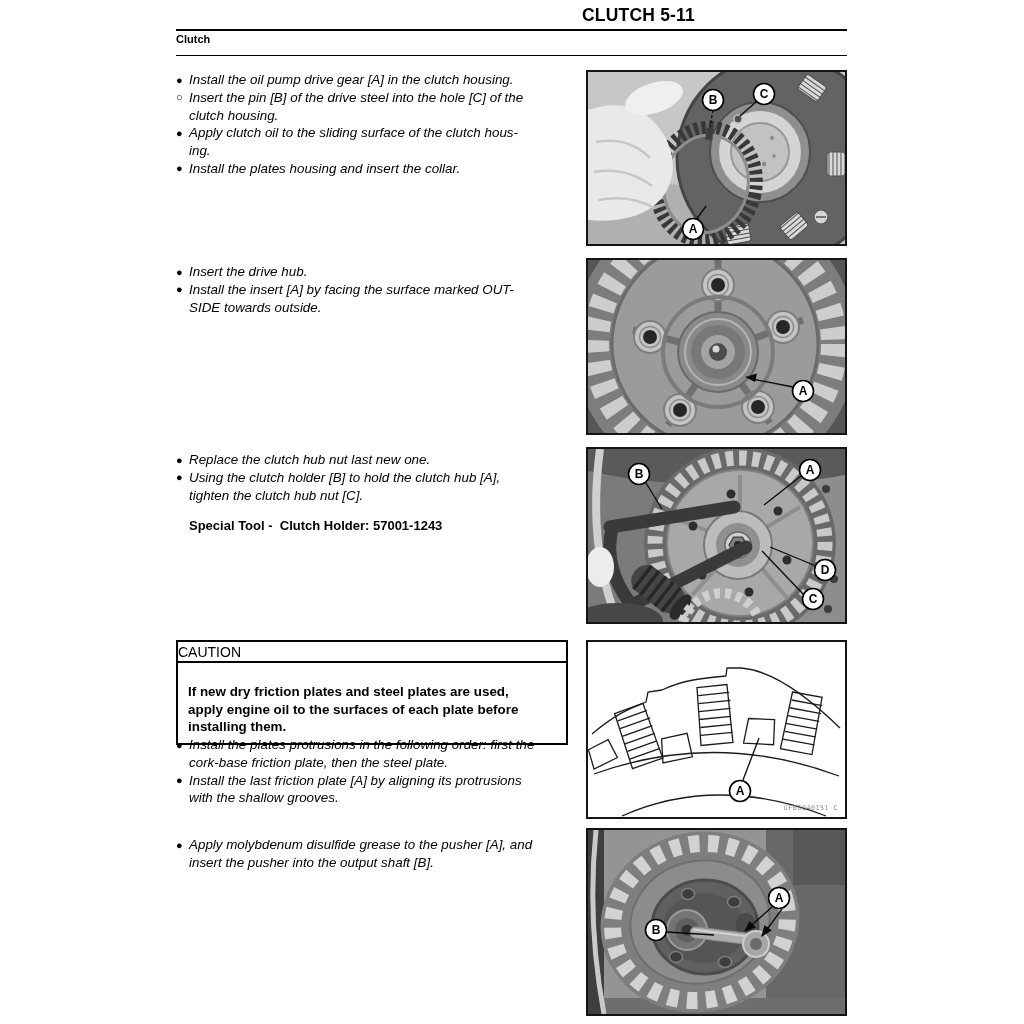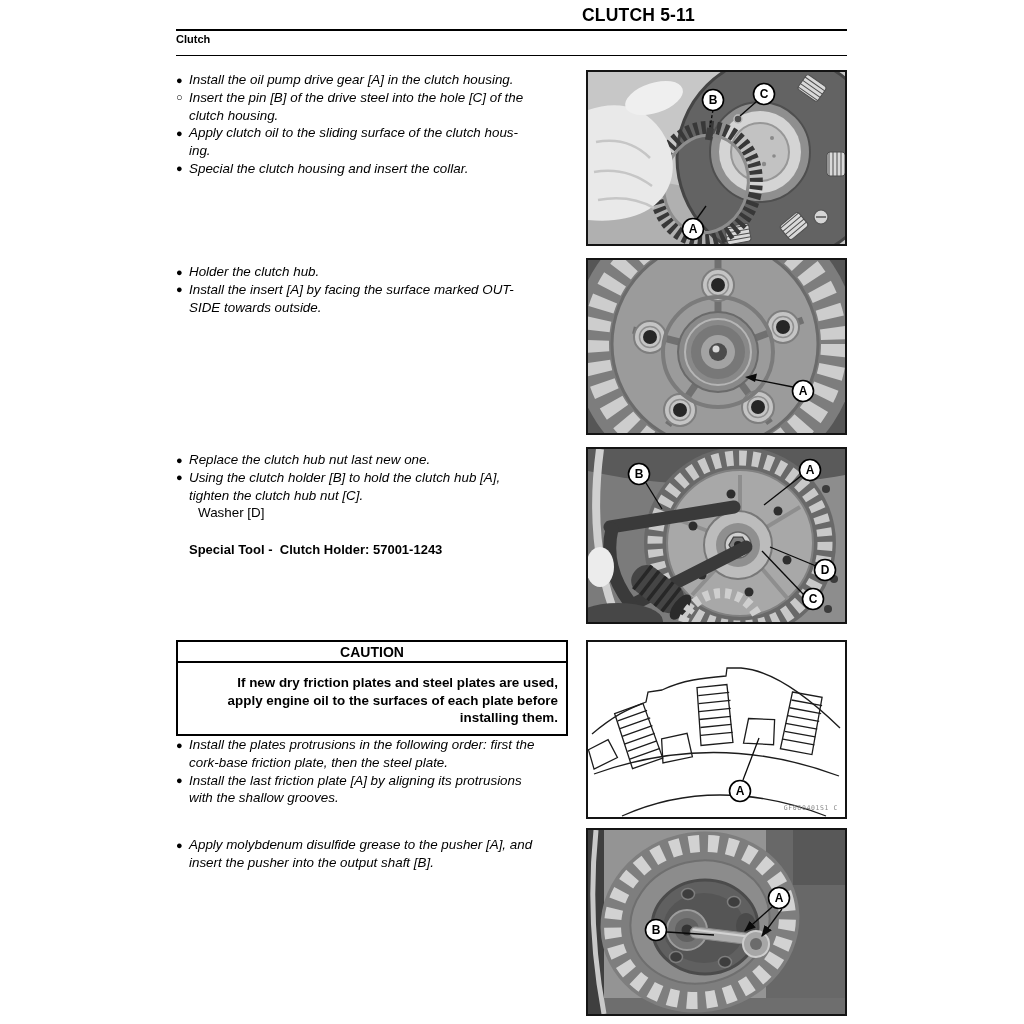--- a/index.html
+++ b/index.html
@@ -9,28 +9,28 @@
   .page-hdr{position:absolute;top:5px;right:177px;font-size:17.5px;font-weight:bold;letter-spacing:.2px;}
   .rule1{position:absolute;left:176px;top:29px;width:671px;border-top:2px solid #000;}
   .section-title{position:absolute;left:176px;top:33px;font-size:11px;font-weight:bold;}
   .rule2{position:absolute;left:176px;top:55px;width:671px;border-top:1.5px solid #000;}
 
   .tblock{position:absolute;left:176px;width:394px;font-size:13.4px;line-height:17.8px;}
   .li{position:relative;padding-left:13px;}
   .mk{position:absolute;left:0;top:0.5px;font-size:11px;line-height:17.8px;}
   .lt{white-space:pre-line;font-style:italic;}
   .subnote{padding-left:22px;}
-  .boldline{font-weight:bold;font-size:13px;padding-left:13px;white-space:pre;margin-top:19px;}
+  .boldline{font-weight:bold;font-size:13px;padding-left:13px;white-space:pre;margin-top:13px;}
 
   .caution{position:absolute;left:176px;top:640px;width:392px;box-sizing:border-box;
            border:2px solid #000;background:#fff;}
-  .caution-hdr{text-align:center;font-weight:bold;font-size:14px;padding:2px 0 1px;
+  .caution-hdr{text-align:left;font-weight:normal;font-size:14px;padding:2px 0 1px;
                border-bottom:2px solid #000;}
-  .caution-body{font-weight:bold;font-size:13.4px;line-height:17.6px;padding:11px 8px 7px 10px;
-                white-space:pre-line;text-align:right;}
+  .caution-body{font-weight:bold;font-size:13.4px;line-height:17.6px;padding:20px 8px 7px 10px;
+                white-space:pre-line;}
 
   .figure{position:absolute;left:586px;width:257px;border:2px solid #141414;background:#fff;}
   .figure svg{display:block;}
   #fig1{top:70px;}  #fig2{top:258px;} #fig3{top:447px;} #fig4{top:640px;} #fig5{top:828px;}
 
   .lbl circle{fill:#fff;stroke:#000;stroke-width:1.6;}
   .lbl text{font-family:"Liberation Sans",sans-serif;font-size:12px;font-weight:bold;text-anchor:middle;fill:#000;}
   .leader{stroke:#0a0a0a;stroke-width:1.3;fill:none;}
   .fig4-code{font-family:"DejaVu Sans Mono",monospace;font-size:6.5px;fill:#8a8a8a;letter-spacing:.6px;text-anchor:end;}
 </style>
@@ -54,47 +54,46 @@
       <div class="lt">Insert the pin [B] of the drive steel into the hole [C] of the
 clutch housing.</div>
     </div>
     <div class="li">
       <span class="mk">●</span>
       <div class="lt">Apply clutch oil to the sliding surface of the clutch hous-
 ing.</div>
     </div>
     <div class="li">
       <span class="mk">●</span>
-      <div class="lt">Special the clutch housing and insert the collar.</div>
+      <div class="lt">Install the plates housing and insert the collar.</div>
     </div>
   </div>
 
   <div class="tblock" style="top:263px">
     <div class="li">
       <span class="mk">●</span>
-      <div class="lt">Holder the clutch hub.</div>
+      <div class="lt">Insert the drive hub.</div>
     </div>
     <div class="li">
       <span class="mk">●</span>
       <div class="lt">Install the insert [A] by facing the surface marked OUT-
 SIDE towards outside.</div>
     </div>
   </div>
 
   <div class="tblock" style="top:451px">
     <div class="li">
       <span class="mk">●</span>
       <div class="lt">Replace the clutch hub nut last new one.</div>
     </div>
     <div class="li">
       <span class="mk">●</span>
       <div class="lt">Using the clutch holder [B] to hold the clutch hub [A],
 tighten the clutch hub nut [C].</div>
     </div>
-    <div class="subnote">Washer [D]</div>
     <div class="boldline">Special Tool -  Clutch Holder: 57001-1243</div>
   </div>
 
   <div class="caution">
     <div class="caution-hdr">CAUTION</div>
     <div class="caution-body">If new dry friction plates and steel plates are used,
 apply engine oil to the surfaces of each plate before
 installing them.</div>
   </div>
 

